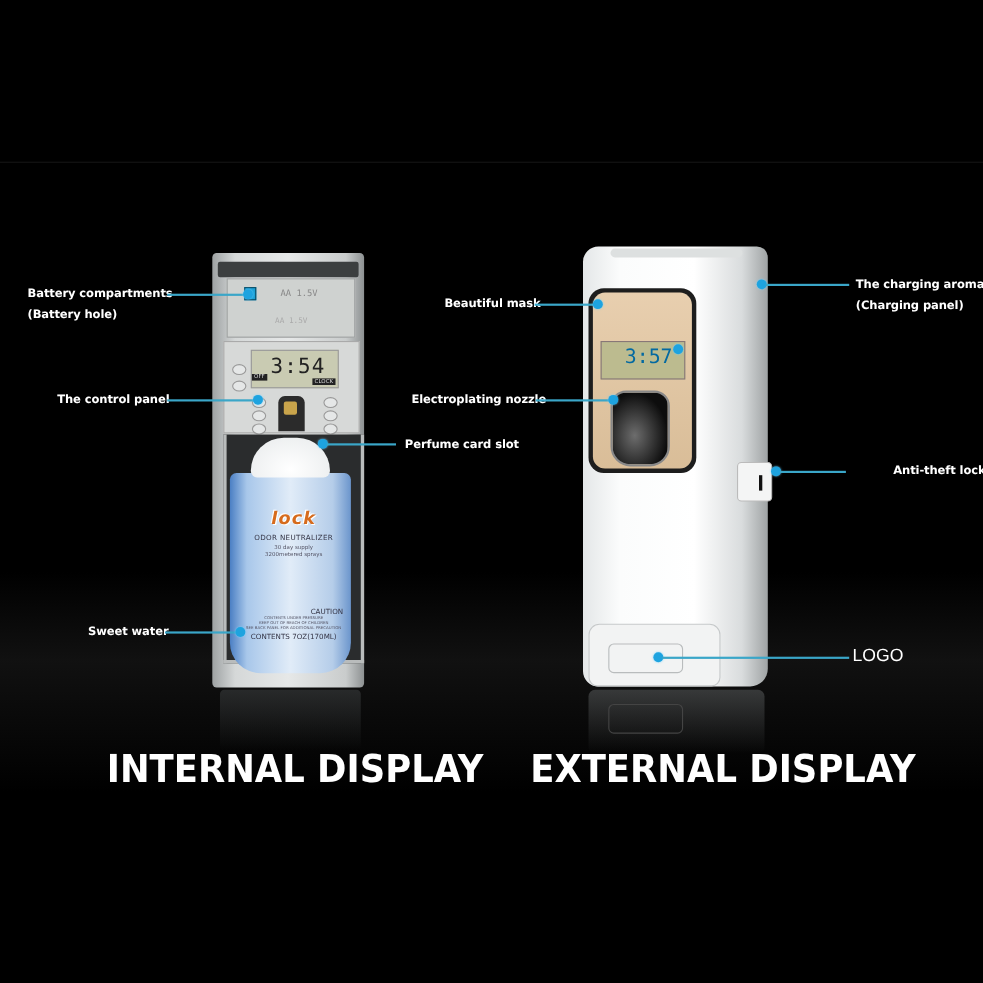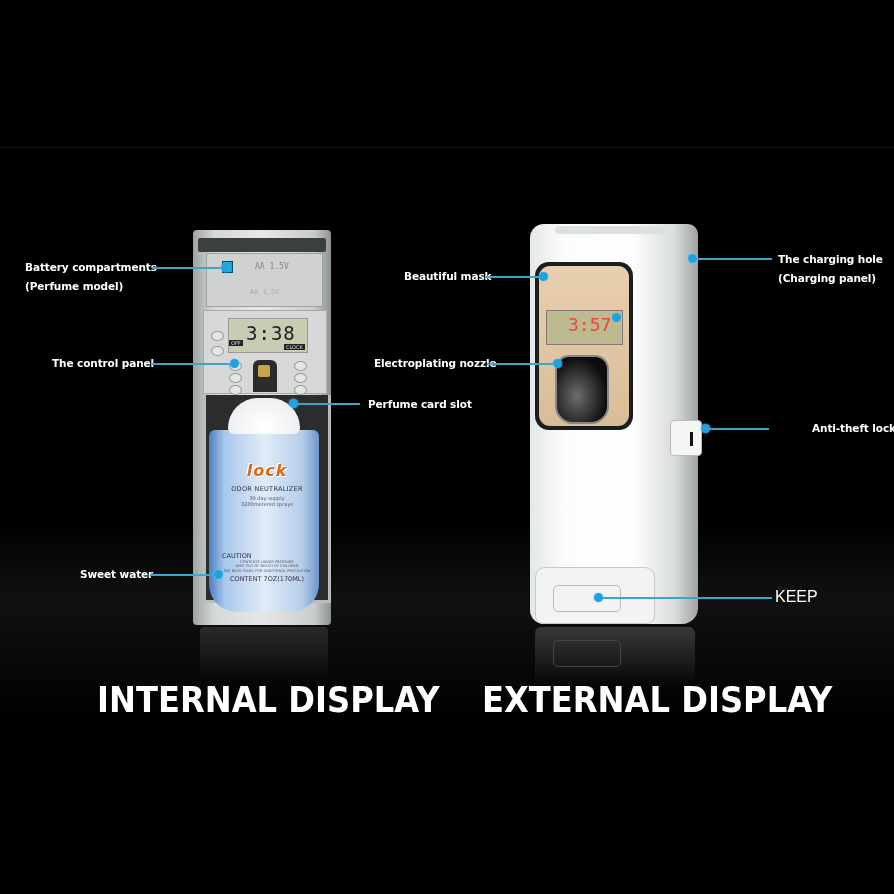--- a/index.html
+++ b/index.html
@@ -31,32 +31,32 @@
   .int-lcd-clock { position:absolute; left:284px; top:344px; font-size:5px; background:#222; color:#ddd; padding:0 2px; }
   .btn { position:absolute; width:11px; height:8px; border-radius:50%; background:#e5e7e7; border:1px solid #999; }
   .int-nozzle { position:absolute; left:253px; top:360px; width:24px; height:32px; background:#2b2b2b; border-radius:6px 6px 0 0; }
   .int-nozzle-tip { position:absolute; left:258px; top:365px; width:12px; height:12px; background:#c9a44b; border-radius:2px; }
   .int-frame { position:absolute; left:203px; top:395px; width:122px; height:205px; border:3px solid #b9bcbc; border-top:none; background:#2a2c2d; }
   .can-top { position:absolute; left:228px; top:398px; width:72px; height:36px; background:radial-gradient(ellipse at 50% 80%,#fff,#e7eaeb); border-radius:30px 30px 6px 6px; }
   .can-body { position:absolute; left:209px; top:430px; width:110px; height:182px; background:linear-gradient(90deg,#4b7fc4 0%,#a8c7ea 14%,#e1ecf8 50%,#b5cde9 85%,#6b95cc 100%); border-radius:6px 6px 28px 28px; }
   .can-brand { position:absolute; left:222px; top:461px; width:90px; text-align:center; font-size:16px; font-weight:bold; font-style:italic; letter-spacing:1px; color:#d66b1d; text-shadow:1px 1px 0 #fff, -1px -1px 0 #fff; }
   .can-t1 { position:absolute; left:222px; top:485px; width:90px; text-align:center; font-size:6.5px; color:#334; letter-spacing:0.3px; }
   .can-t2 { position:absolute; left:222px; top:495px; width:90px; text-align:center; font-size:5px; color:#556; line-height:6px; }
-  .can-caution { position:absolute; left:222px; top:552px; width:90px; text-align:left; font-size:6.5px; color:#334; }
+  .can-caution { position:absolute; left:222px; top:552px; width:90px; text-align:right; font-size:6.5px; color:#334; }
   .can-small { position:absolute; left:222px; top:560px; width:90px; text-align:center; font-size:3.6px; color:#556; line-height:4.4px; }
   .can-content { position:absolute; left:222px; top:575px; width:90px; text-align:center; font-size:6.5px; color:#334; }
   .int-reflect { position:absolute; left:200px; top:627px; width:128px; height:55px; background:linear-gradient(180deg,#3a3d3e 0%,rgba(20,20,20,0) 100%); border-radius:4px; opacity:0.6; }
 
   
   .ext-body { position:absolute; left:530px; top:224px; width:168px; height:400px; background:linear-gradient(90deg,#e4e7e8 0%,#fbfcfc 20%,#ffffff 60%,#d9dcdd 86%,#9fa3a4 100%); border-radius:14px 10px 16px 14px; }
   .ext-top { position:absolute; left:555px; top:226px; width:120px; height:8px; background:#dde0e0; border-radius:4px; }
   .ext-mask-frame { position:absolute; left:535px; top:262px; width:98px; height:168px; background:#1d1d1d; border-radius:14px; }
   .ext-mask { position:absolute; left:539px; top:266px; width:90px; height:160px; background:linear-gradient(180deg,#e8cfaf 0%,#d9bd98 100%); border-radius:11px; }
   .ext-lcd { position:absolute; left:546px; top:310px; width:75px; height:33px; background:#bcbb8f; border:1px solid #877; }
-  .ext-lcd-time { position:absolute; left:568px; top:314px; font-size:18px; color:#ef4444; font-family:"DejaVu Sans Mono", monospace; }
+  .ext-lcd-time { position:absolute; left:568px; top:314px; font-size:18px; color:#0369a1; font-family:"DejaVu Sans Mono", monospace; }
   .ext-nozzle { position:absolute; left:555px; top:355px; width:50px; height:65px; background:radial-gradient(ellipse at 40% 60%,#6d6d6d,#0d0d0d 70%); border:2px solid #888; border-radius:14px 14px 18px 18px; }
   .ext-lock { position:absolute; left:670px; top:420px; width:30px; height:34px; background:#f4f5f5; border:1px solid #bbb; border-radius:4px; }
   .ext-lock-slot { position:absolute; left:690px; top:432px; width:3px; height:14px; background:#111; }
   .ext-logo-panel { position:absolute; left:535px; top:567px; width:118px; height:55px; background:#f2f3f3; border:1px solid #c6c9ca; border-radius:10px 10px 8px 8px; }
   .ext-logo-box { position:absolute; left:553px; top:585px; width:66px; height:25px; border:1px solid #b9bcbd; border-radius:5px; }
   .ext-reflect { position:absolute; left:535px; top:627px; width:160px; height:58px; background:linear-gradient(180deg,#5a5d5e 0%,rgba(20,20,20,0) 100%); border-radius:6px; opacity:0.55; }
   .ext-reflect-box { position:absolute; left:553px; top:640px; width:66px; height:25px; border:1px solid #444; border-radius:5px; }
 
   
   .title { position:absolute; top:680px; font-size:35px; font-weight:bold; color:#fff; letter-spacing:0px; font-family:"DejaVu Sans", sans-serif; transform:scaleX(0.92); transform-origin:left top; }
@@ -71,21 +71,21 @@
 <div>
   <div class="int-body"></div>
   <div class="int-top"></div>
   <div class="int-battery"></div>
   <div class="int-battery-clip"></div>
   <div class="int-battery-txt">AA 1.5V</div>
   <div class="int-battery-txt2">AA 1.5V</div>
 
   <div class="int-panel"></div>
   <div class="int-lcd"></div>
-  <div class="int-lcd-time">3:38</div>
+  <div class="int-lcd-time">3:54</div>
   <div class="int-lcd-off">OFF</div>
   <div class="int-lcd-clock">CLOCK</div>
 
   <div class="btn" style="left:211px;top:331px;"></div>
   <div class="btn" style="left:211px;top:346px;"></div>
   <div class="btn" style="left:229px;top:361px;"></div>
   <div class="btn" style="left:229px;top:373px;"></div>
   <div class="btn" style="left:229px;top:385px;"></div>
   <div class="btn" style="left:294px;top:361px;"></div>
   <div class="btn" style="left:294px;top:373px;"></div>
@@ -102,26 +102,26 @@
   <div class="can-t2">
     <div>30 day supply</div>
     <div>3200metered sprays</div>
   </div>
   <div class="can-caution">CAUTION</div>
   <div class="can-small">
     <div>CONTENTS UNDER PRESSURE</div>
     <div>KEEP OUT OF REACH OF CHILDREN</div>
     <div>SEE BACK PANEL FOR ADDITIONAL PRECAUTION</div>
   </div>
-  <div class="can-content">CONTENT 7OZ(170ML)</div>
+  <div class="can-content">CONTENTS 7OZ(170ML)</div>
   <div class="int-reflect"></div>
 </div>
 
 <div class="label" style="left:25px;top:261px;">Battery compartments</div>
-<div class="label sub" style="left:25px;top:280px;">(Perfume model)</div>
+<div class="label sub" style="left:25px;top:280px;">(Battery hole)</div>
 <div class="line" style="left:152px;top:267px;width:70px;"></div>
 <div class="dot" style="left:221px;top:263px;"></div>
 
 <div class="label" style="left:52px;top:357px;">The control panel</div>
 <div class="line" style="left:152px;top:363px;width:80px;"></div>
 <div class="dot" style="left:230px;top:359px;"></div>
 
 <div class="dot" style="left:289px;top:399px;"></div>
 <div class="line" style="left:297px;top:403px;width:63px;"></div>
 <div class="label" style="left:368px;top:398px;text-align:right;">Perfume card slot</div>
@@ -151,25 +151,25 @@
 <div class="dot" style="left:539px;top:272px;"></div>
 
 <div class="dot" style="left:612px;top:313px;"></div>
 
 <div class="label" style="left:374px;top:357px;">Electroplating nozzle</div>
 <div class="line" style="left:487px;top:363px;width:68px;"></div>
 <div class="dot" style="left:553px;top:359px;"></div>
 
 <div class="dot" style="left:688px;top:254px;"></div>
 <div class="line" style="left:696px;top:258px;width:76px;"></div>
-<div class="label" style="left:778px;top:253px;">The charging hole</div>
+<div class="label" style="left:778px;top:253px;">The charging aroma</div>
 <div class="label sub" style="left:778px;top:272px;">(Charging panel)</div>
 
 <div class="dot" style="left:701px;top:424px;"></div>
 <div class="line" style="left:709px;top:428px;width:60px;"></div>
 <div class="label" style="left:812px;top:422px;">Anti-theft lock</div>
 
 <div class="dot" style="left:594px;top:593px;"></div>
 <div class="line" style="left:602px;top:597px;width:170px;"></div>
-<div class="logo-label" style="left:775px;top:588px;">KEEP</div>
+<div class="logo-label" style="left:775px;top:588px;">LOGO</div>
 
 <div class="title" style="left:97px;">INTERNAL DISPLAY</div>
 <div class="title" style="left:482px;">EXTERNAL DISPLAY</div>
 
 </body></html>

